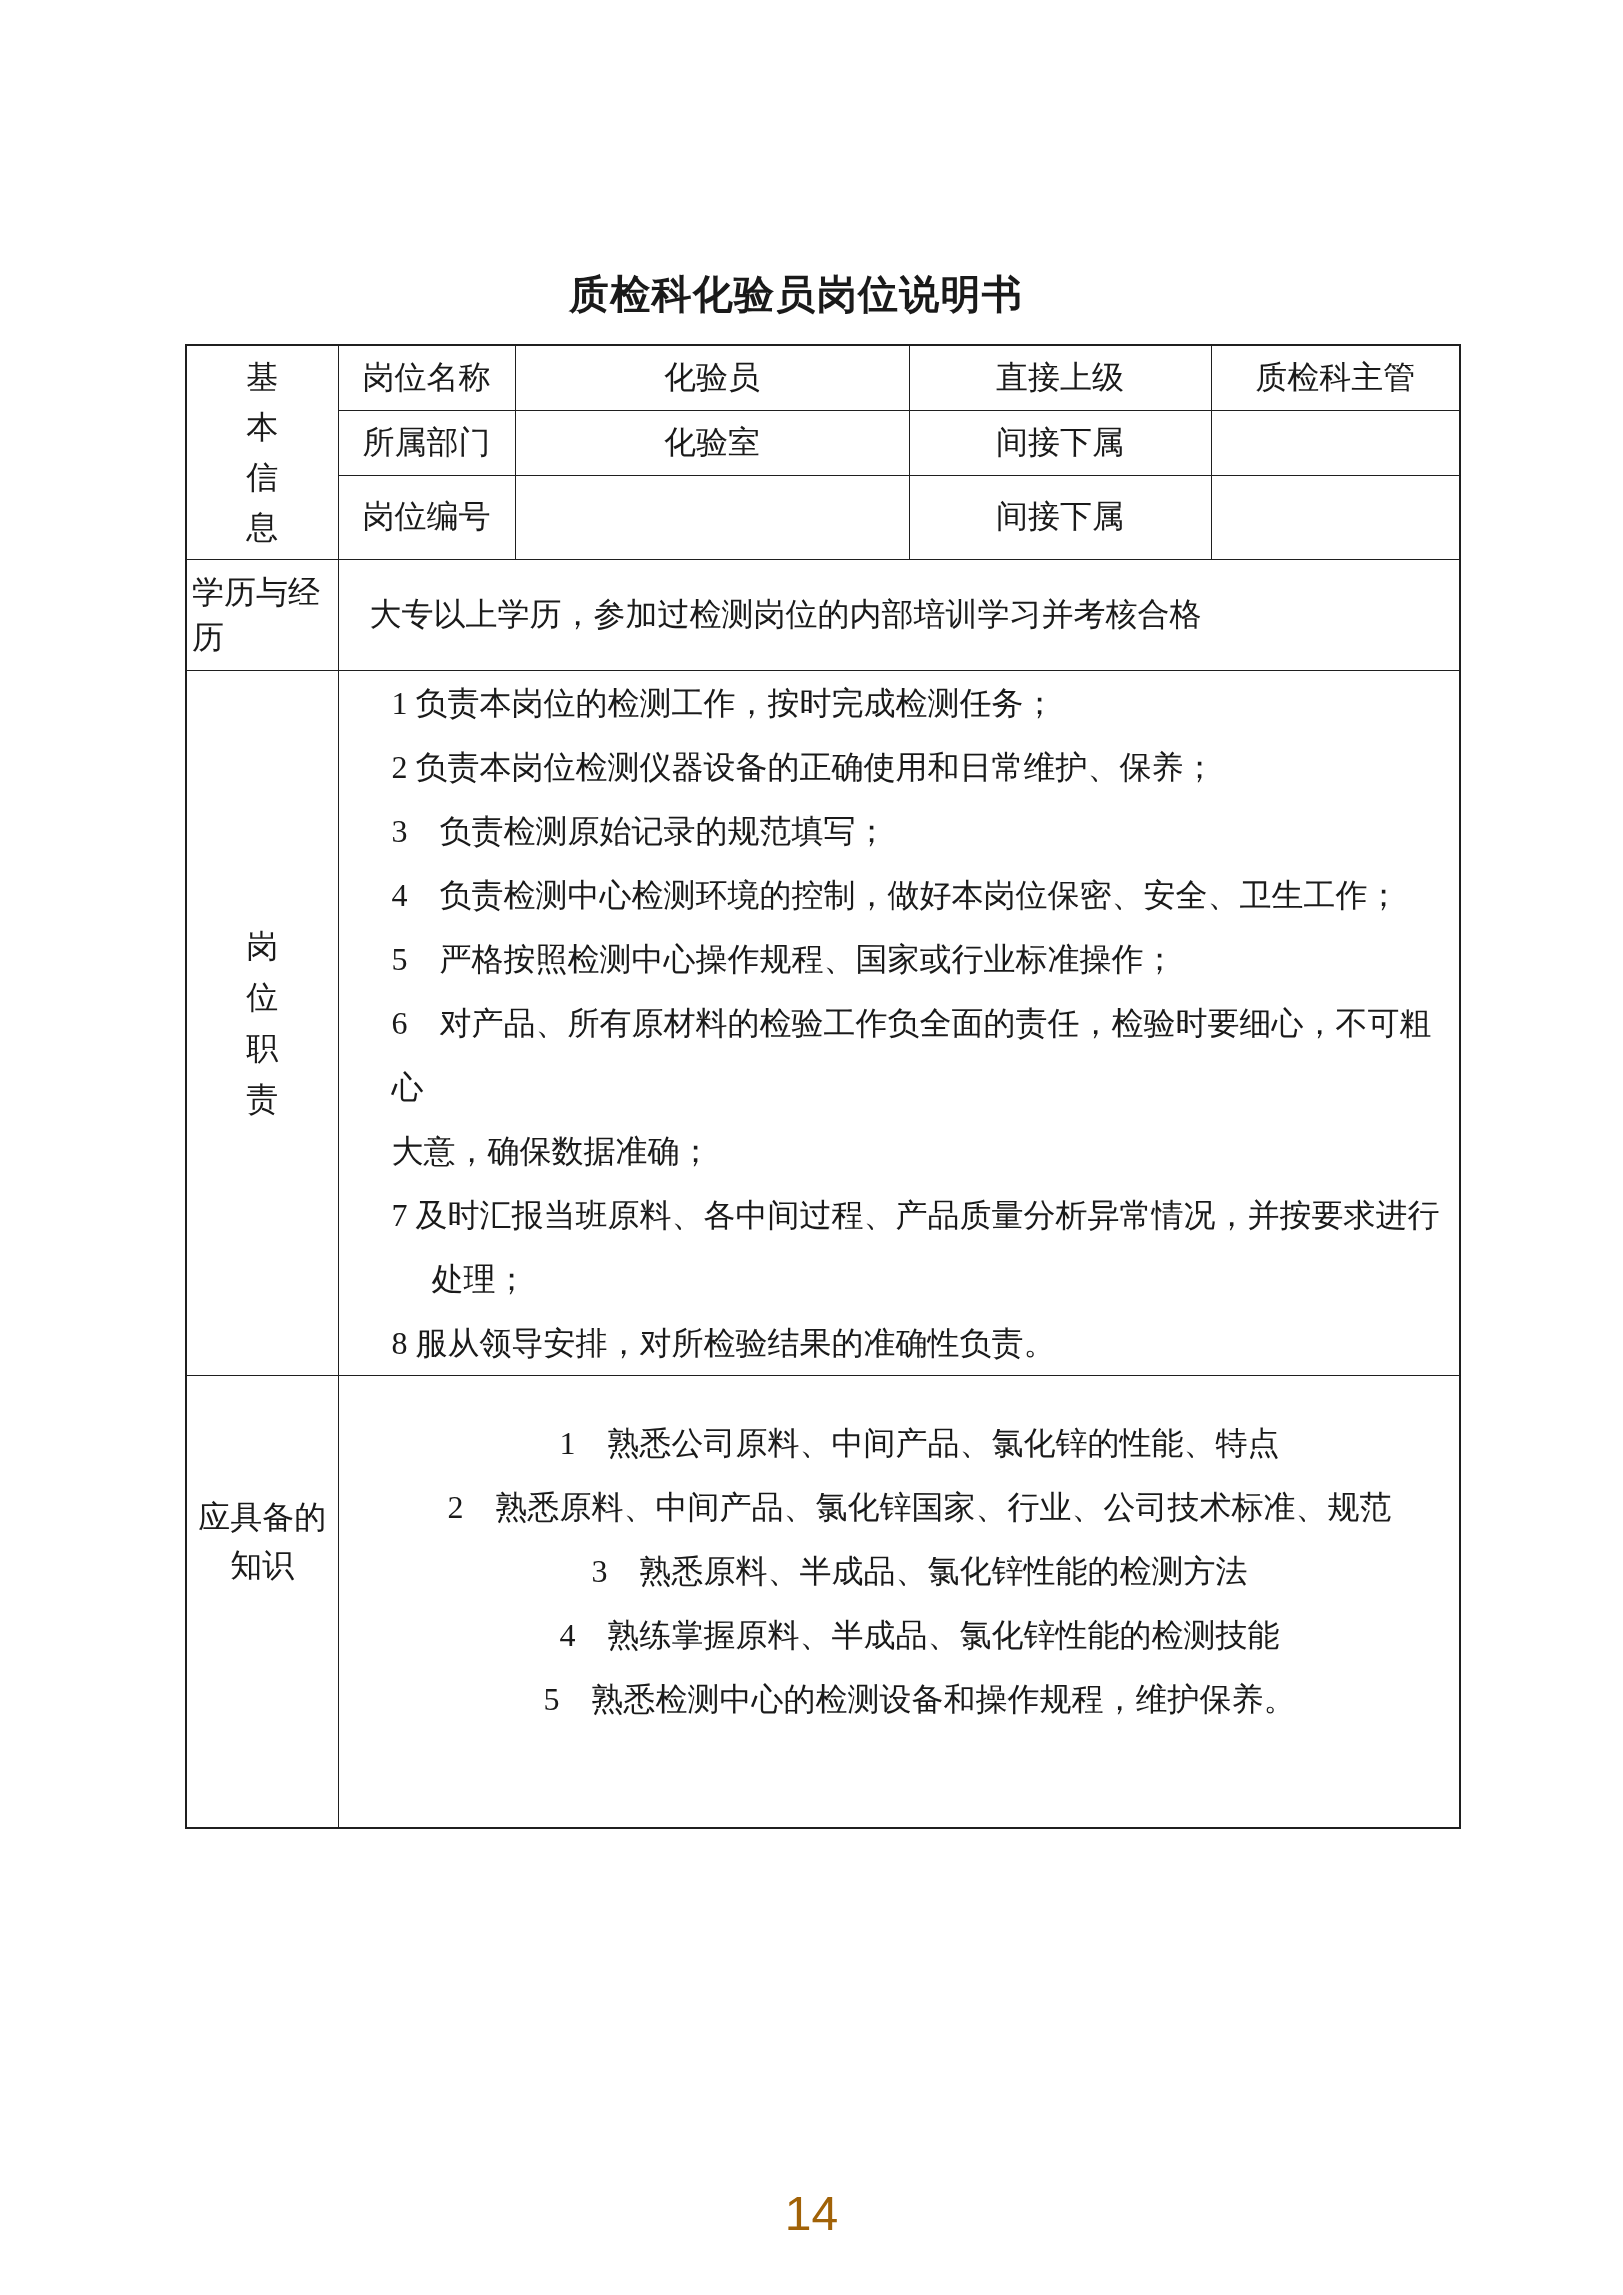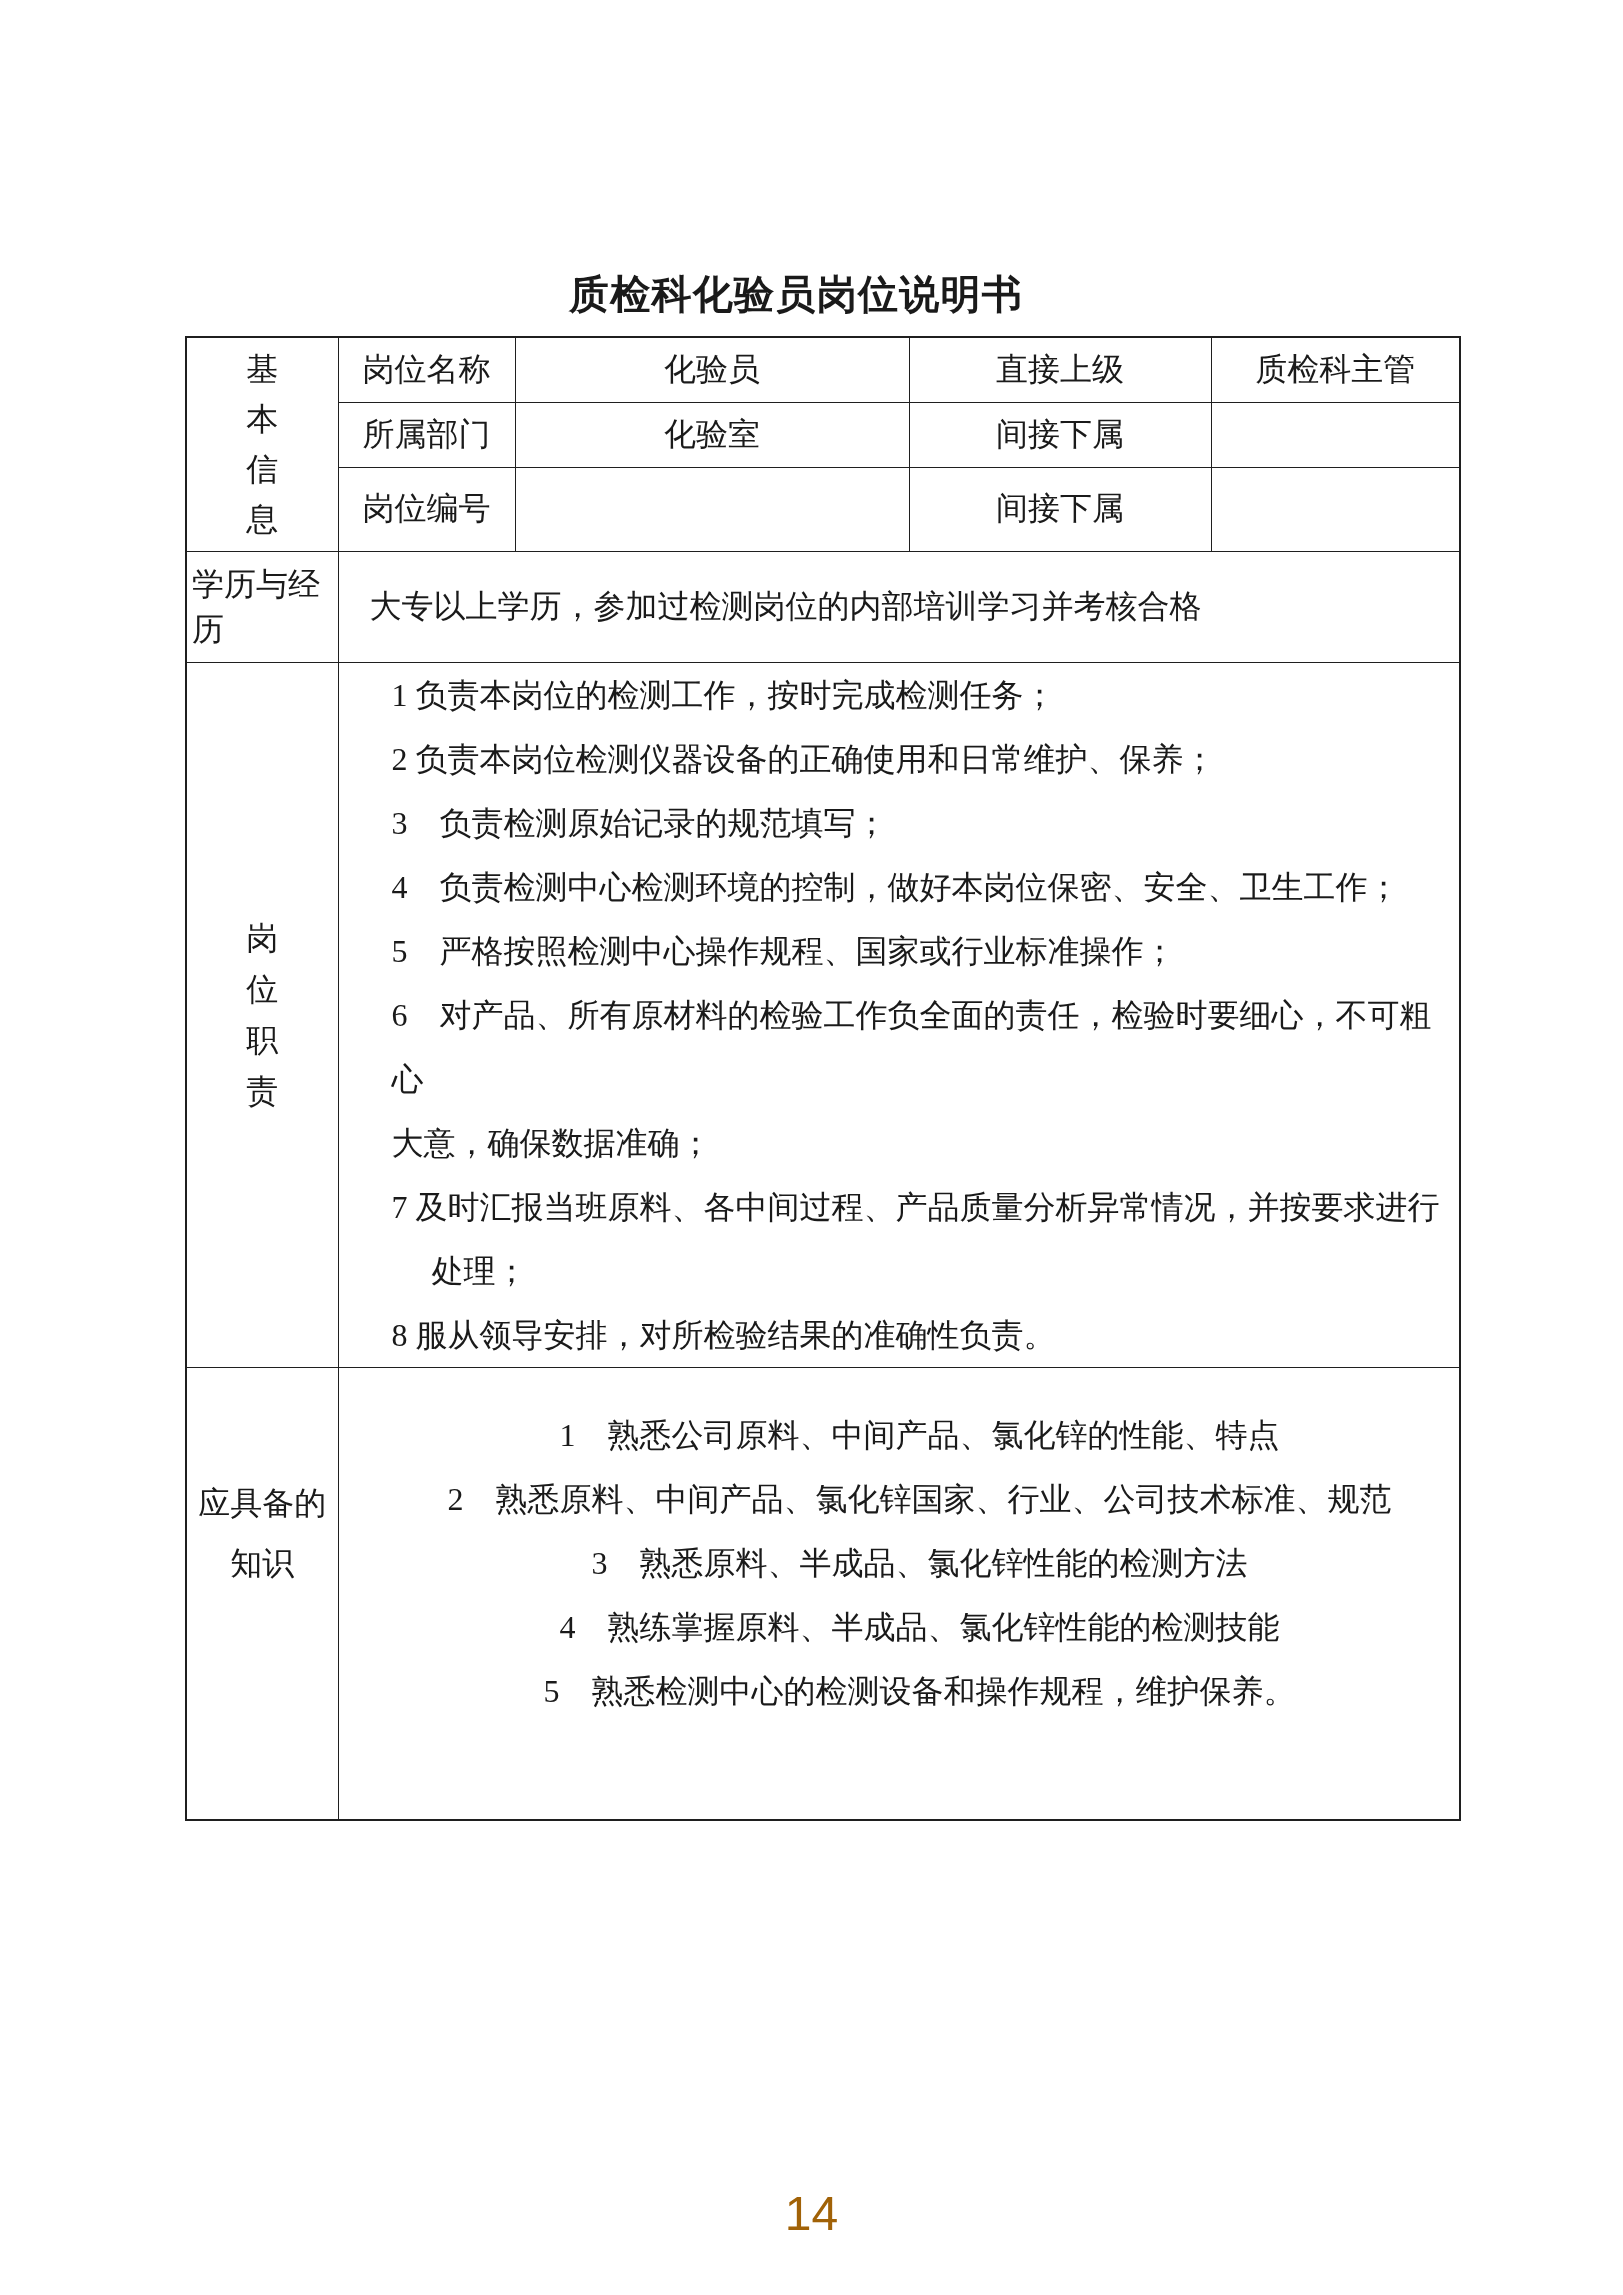--- a/index.html
+++ b/index.html
@@ -18,21 +18,21 @@
     width: 1592px;
     text-align: center;
     font-size: 40px;
     font-weight: 700;
     font-family: "Liberation Sans", "DejaVu Sans", sans-serif;
     letter-spacing: 1.3px;
   }
   table.job-table {
     position: absolute;
     left: 185px;
-    top: 336px;
+    top: 344px;
     width: 1275px;
     border-collapse: collapse;
     table-layout: fixed;
     border: 2.6px solid #1f1f1f;
   }
   td {
     border: 1.3px solid #1f1f1f;
     border-top-width: 1.9px;
     border-bottom-width: 1.9px;
     font-size: 32px;
@@ -54,21 +54,21 @@
     width: 135px;
     line-height: 45px;
     word-break: break-all;
     text-align: left;
   }
   .edu-content-cell { vertical-align: middle; padding-left: 31px; }
   .know-label-cell { vertical-align: middle; padding-bottom: 121px; }
   .know-label-cell .wrap4c {
     width: 138px;
     margin: 12px auto;
-    line-height: 60px;
+    line-height: 48px;
     word-break: break-all;
     text-align: center;
   }
   .content-cell { vertical-align: top; padding: 0 11.5px 0 9px; }
   .content-cell.knowledge { padding-top: 35px; text-align: center; }
   .text-line {
     font-size: 32px;
     line-height: 64px;
     white-space: pre-wrap;
     margin-left: 44px;

